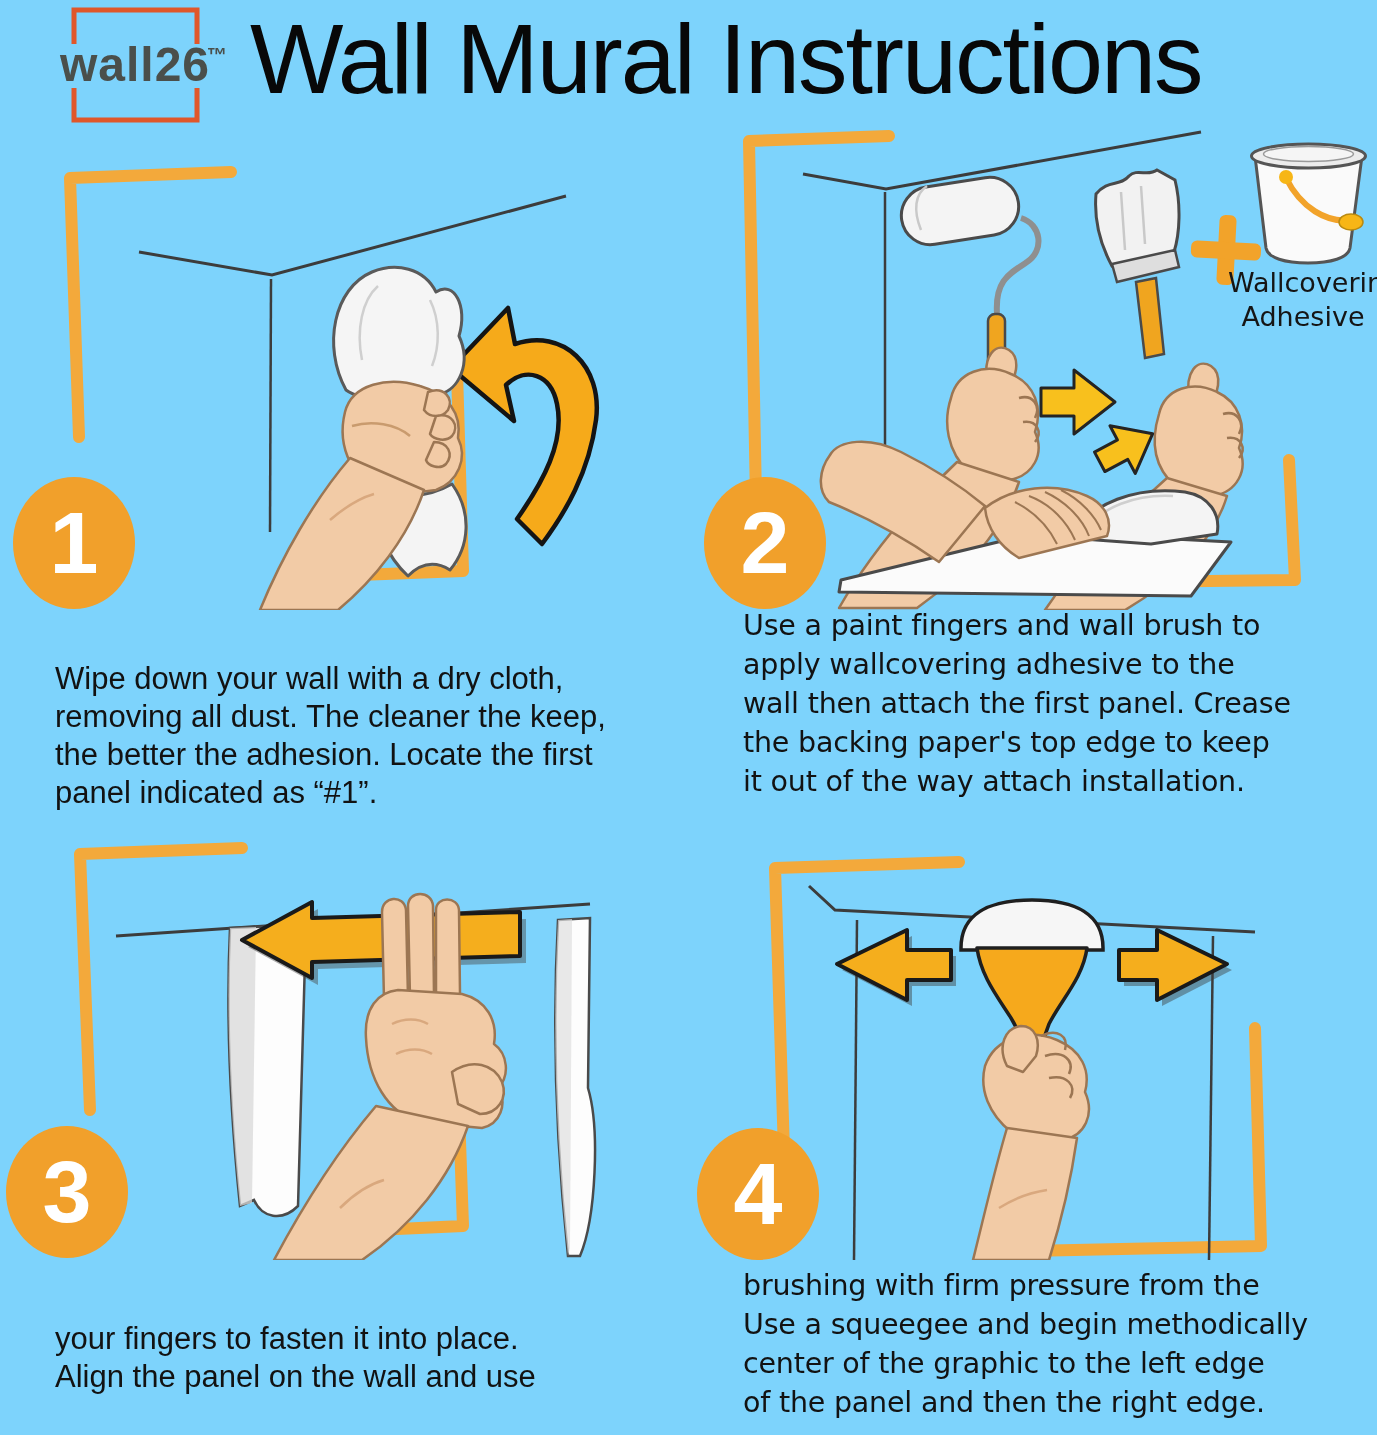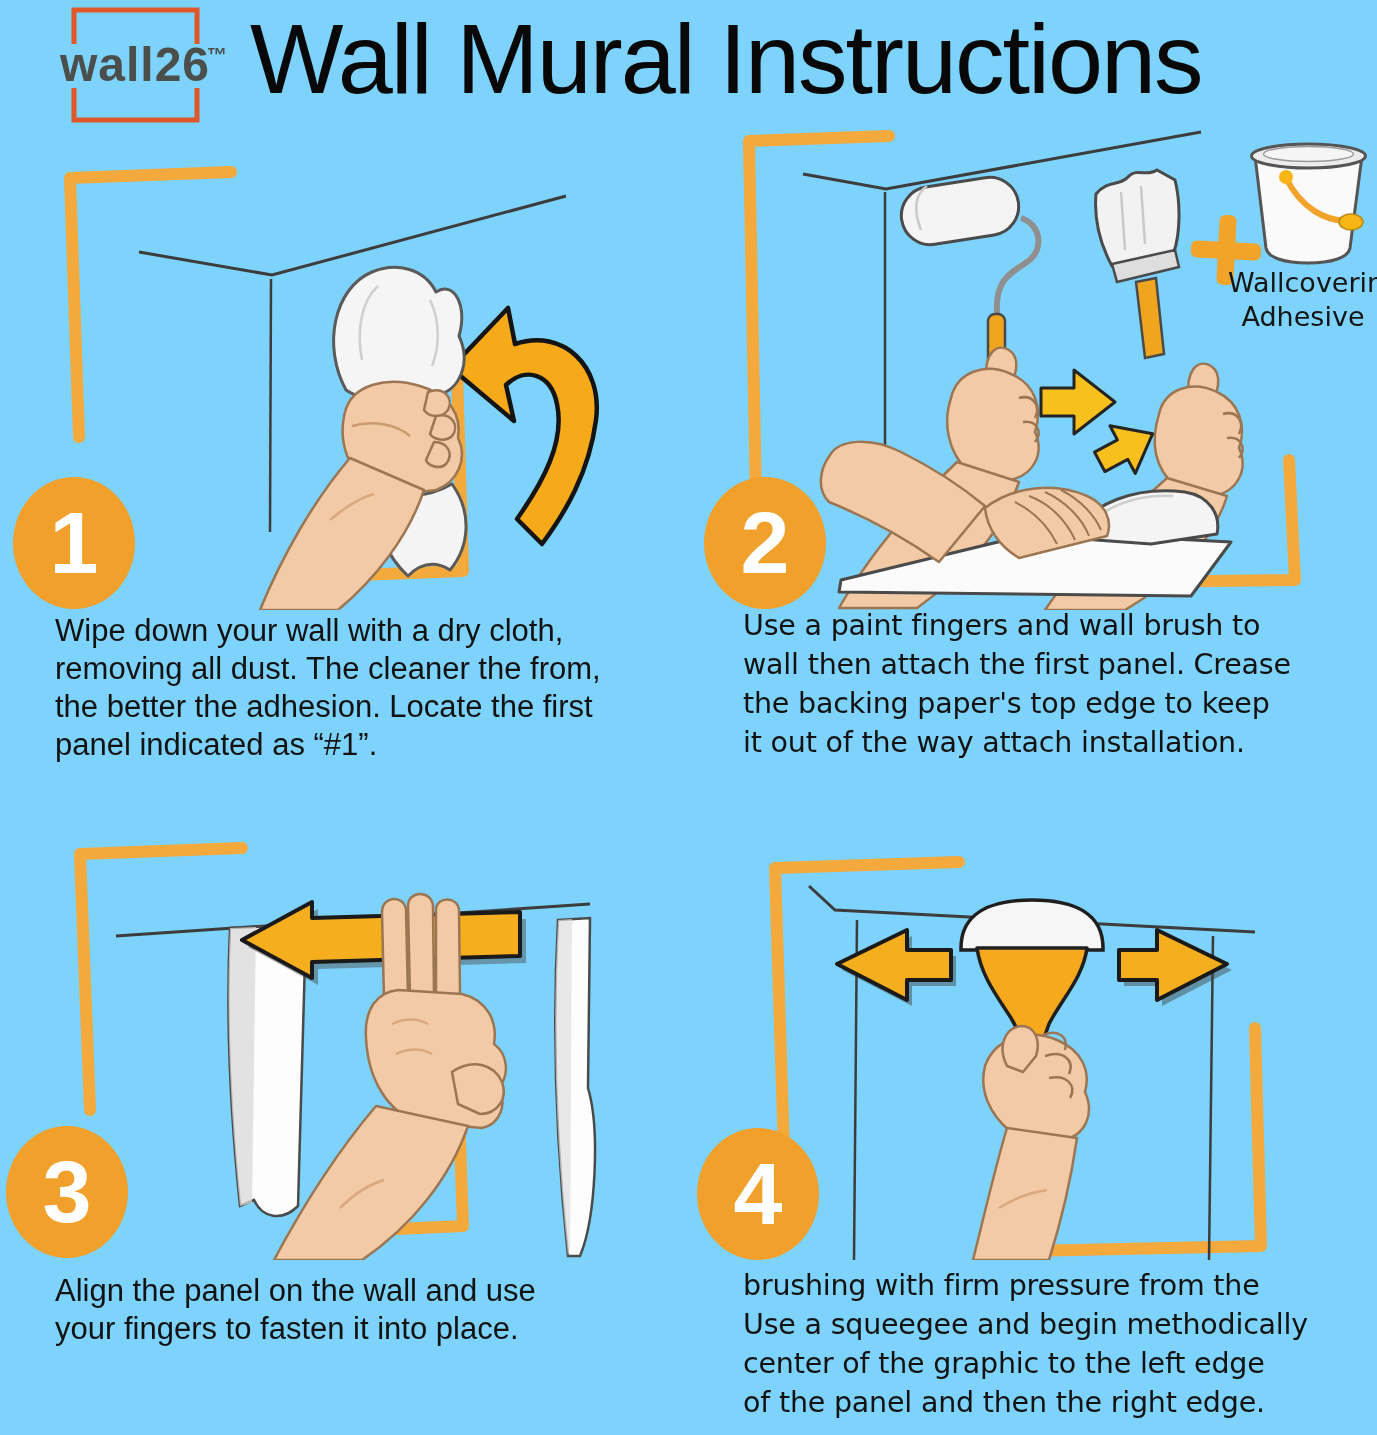--- a/index.html
+++ b/index.html
@@ -18,21 +18,21 @@
   
   .badge{position:absolute;width:122px;height:132px;background:#F1A02B;border-radius:50%;
          display:flex;align-items:center;justify-content:center;
          color:#ffffff;font-weight:bold;font-size:88px;font-family:"Liberation Sans",sans-serif;}
   #badge1{left:13px;top:477px;}
   #badge2{left:704px;top:477px;}
   #badge3{left:6px;top:1126px;}
   #badge4{left:697px;top:1128px;}
   
   .step-text{position:absolute;white-space:nowrap;color:#121212;}
-  .font-a{font-size:31px;line-height:38px;font-family:"Liberation Sans",sans-serif;}
+  .font-a{font-size:31px;line-height:38px;font-family:"Liberation Sans",sans-serif;margin-top:48px;}
   .font-b{font-size:28.5px;line-height:39px;font-family:"DejaVu Sans",sans-serif;letter-spacing:-0.2px;}
   #text1{left:55px;top:612px;}
   #text2{left:743px;top:606px;}
   #text3{left:55px;top:1272px;}
   #text4{left:743px;top:1266px;}
   
   .adhesive-label{position:absolute;left:1228px;top:266px;width:150px;text-align:center;
                   font-size:27px;line-height:34px;color:#151515;
                   font-family:"DejaVu Sans",sans-serif;white-space:nowrap;}
   svg text{font-family:"Liberation Sans",sans-serif;}
@@ -193,33 +193,34 @@
   <div id="badge3" class="badge">3</div>
   <div id="badge4" class="badge">4</div>
 
   <div class="adhesive-label">
     <div>Wallcovering</div>
     <div>Adhesive</div>
   </div>
 
   <div id="text1" class="step-text font-a">
     <div>Wipe down your wall with a dry cloth,</div>
-    <div>removing all dust. The cleaner the from,</div>
+    <div>removing all dust. The cleaner the keep,</div>
     <div>the better the adhesion. Locate the first</div>
     <div>panel indicated as “#1”.</div>
   </div>
   <div id="text2" class="step-text font-b">
     <div>Use a paint fingers and wall brush to</div>
+    <div>apply wallcovering adhesive to the</div>
     <div>wall then attach the first panel. Crease</div>
     <div>the backing paper's top edge to keep</div>
     <div>it out of the way attach installation.</div>
   </div>
   <div id="text3" class="step-text font-a">
+    <div>your fingers to fasten it into place.</div>
     <div>Align the panel on the wall and use</div>
-    <div>your fingers to fasten it into place.</div>
   </div>
   <div id="text4" class="step-text font-b">
     <div>brushing with firm pressure from the</div>
     <div>Use a squeegee and begin methodically</div>
     <div>center of the graphic to the left edge</div>
     <div>of the panel and then the right edge.</div>
   </div>
 
 </div>
 

